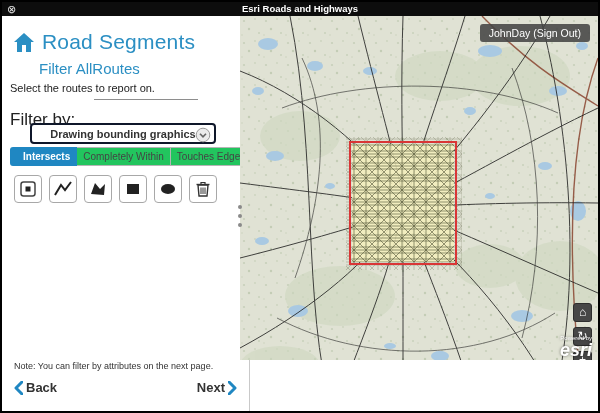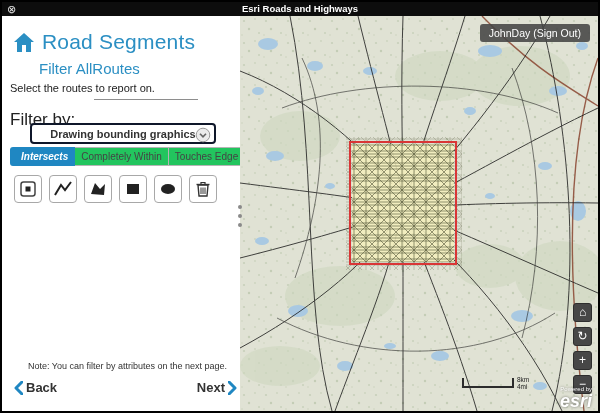--- a/index.html
+++ b/index.html
@@ -16,35 +16,35 @@
   .hdr .ttl { font-size:21px; font-weight:400; color:#2b8fc3; letter-spacing:0.2px; }
   .subtitle { position:absolute; top:44px; left:37px; font-size:15px; color:#2b8fc3; }
   .instruction { position:absolute; top:66px; left:8px; font-size:11px; color:#222; }
   .hline { position:absolute; top:83px; left:92px; width:104px; border-top:1px solid #8e8e8e; }
   .filter-label { position:absolute; top:94px; left:8px; font-size:17px; color:#222; }
   .dropdown { position:absolute; top:107px; left:28px; width:186px; height:21px; border:2px solid #0f172a; border-radius:4px; background:#fff; display:flex; align-items:center; justify-content:center; cursor:pointer; }
   .dropdown .dval { font-size:11px; font-weight:bold; color:#333; }
   .dropdown .chev { position:absolute; right:3px; top:2px; }
   .tabs { position:absolute; top:131px; left:8px; display:flex; height:19px; }
   .tab { display:flex; align-items:center; justify-content:center; font-size:10px; color:#444; background:#22c55e; border:1px solid #b5b5b5; border-left:none; padding:0 6px; cursor:pointer; white-space:nowrap; }
-  .tab:first-child { border-left:5px solid #701a75; border-radius:3px 0 0 3px;font-style:italic; }
+  .tab:first-child { border-left:7px solid #701a75; border-radius:3px 0 0 3px; }
   .tab:last-child { border-radius:0 3px 3px 0; }
   .tab.active { background:#1f87c2; border-color:#1f87c2; color:#fff; font-weight:bold; }
   .tools { position:absolute; top:159px; left:12px; display:flex; gap:7px; }
   .toolbtn { width:28px; height:28px; border:1px solid #a8a8a8; border-radius:4px; background:#fff; display:flex; align-items:center; justify-content:center; cursor:pointer; }
-  .note { position:absolute; top:345px; left:12px; right:8px; font-size:9px; color:#333;text-align:center; }
+  .note { position:absolute; top:345px; left:12px; right:8px; font-size:9px; color:#333; }
   .navbar { position:absolute; top:364px; left:0; right:0; display:flex; justify-content:space-between; padding:0 12px; align-items:center; }
   .navitem { display:flex; align-items:center; gap:3px; font-size:13px; font-weight:bold; color:#333; cursor:pointer; }
 
   
   .splitter { position:absolute; left:233px; top:178px; width:10px; height:44px; display:flex; flex-direction:column; align-items:center; justify-content:center; gap:5px; cursor:col-resize; z-index:5; }
   .splitter .dot { width:4px; height:4px; border-radius:50%; background:#8a8a8a; }
 
   
-  .map { position:absolute; left:238px; top:0; width:358px; height:395px; overflow:hidden; background:#8b5cf6; }
+  .map { position:absolute; left:238px; top:0; width:358px; height:344px; overflow:hidden; background:#8b5cf6; }
   .map svg.mapcanvas { position:absolute; left:0; top:0; }
   .badge { position:absolute; top:8px; right:8px; background:rgba(68,68,68,0.88); color:#fff; font-size:10.5px; padding:3px 9px; border-radius:3px; cursor:pointer; }
   .map-controls { position:absolute; right:6px; top:287px; display:flex; flex-direction:column; gap:5px; }
   .mbtn { width:19px; height:19px; background:#474747; border:1px solid #2e2e2e; border-radius:3px; color:#fff; font-size:12px; line-height:17px; text-align:center; cursor:pointer; }
   .scalebar { position:absolute; left:222px; top:360px; display:flex; align-items:center; gap:3px; }
   .sline { position:relative; width:52px; height:9px; border-bottom:2px solid #2c2c2c; }
   .sline::before, .sline::after { content:""; position:absolute; bottom:0; width:2px; height:8px; background:#2c2c2c; }
   .sline::before { left:0; } .sline::after { right:0; }
   .slabels { display:flex; flex-direction:column; font-size:6.5px; line-height:7px; color:#222; }
   .esri-logo { position:absolute; right:6px; bottom:1px; text-align:right; color:#fff; text-shadow:0 0 3px rgba(0,0,0,0.55); }

